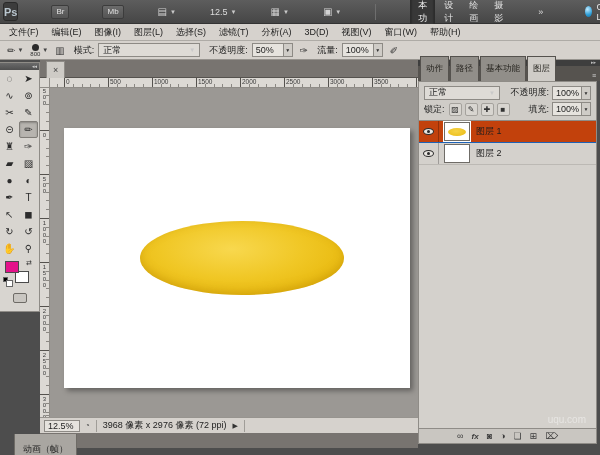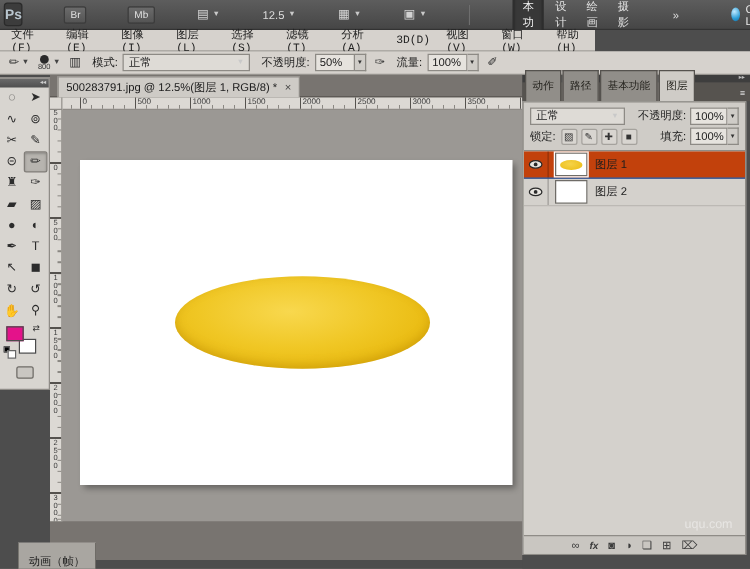--- a/index.html
+++ b/index.html
@@ -29,22 +29,22 @@
   .cs-ball { width:11px; height:11px; border-radius:50%;
              background:radial-gradient(circle at 35% 30%, #bfe9ff, #2e9fd8 60%, #1470a6); }
   .winbtns { margin-left:auto; margin-right:5px; display:flex; gap:1px; }
   .winbtn { width:22px; height:14px; background:linear-gradient(#8a8a8a,#5f5f5f); border:1px solid #3a3a3a;
             color:#f0f0f0; font-size:8px; display:flex; align-items:center; justify-content:center; }
   .winbtn.first { border-radius:3px 0 0 3px; }
   .winbtn.close { width:30px; border-radius:0 3px 3px 0;
                   background:linear-gradient(#e08b7f,#c04538); color:#fff; }
 
   
-  .menubar { position:absolute; left:0; top:24px; width:476px; height:17px; background:#d6d2cd;
-             border-bottom:1px solid #aeaba6; display:flex; align-items:center; gap:13px; padding-left:9px;font-family:Liberation Mono, monospace; }
+  .menubar { position:absolute; left:0; top:24px; width:600px; height:17px; background:#d6d2cd;
+             border-bottom:1px solid #aeaba6; display:flex; align-items:center; gap:13px; padding-left:9px; }
   .menu-item { color:#1d1d1d; }
 
   
   .optionsbar { position:absolute; left:0; top:41px; width:600px; height:19px; background:#d6d2cd;
                 border-bottom:1px solid #97948f; display:flex; align-items:center; }
   .opt-ic { font-size:10px; color:#333; margin-left:7px; display:flex; align-items:center; gap:2px; }
   .opt-ic .dd-caret { color:#444; }
   .opt-label { margin-left:9px; color:#1d1d1d; }
   .opt-select { margin-left:4px; width:102px; height:14px; background:#dedbd6; border:1px solid #8d8a85;
                 display:flex; align-items:center; justify-content:space-between; padding:0 4px; }
@@ -321,21 +321,20 @@
     <div class="sw-bg"></div>
     <div class="sw-fg" id="fg-swatch" style="background: rgb(228, 18, 138);"></div>
     <div class="sw-mini"></div>
   </div>
   <span class="qmask"></span>
 </div>
 
 <div class="docwin">
   <div class="tabbar">
     <div class="doctab">
-      <span>500283791.jpg @ 12.5%(图层 1, RGB/8) *</span>
       <span class="tab-close">×</span>
     </div>
   </div>
   <div class="rcorner"></div>
   <div class="hruler" id="hruler">
       <div class="hlabel" style="left: 16px;">0</div>
       <div class="hlabel" style="left: 60px;">500</div>
       <div class="hlabel" style="left: 104px;">1000</div>
       <div class="hlabel" style="left: 148px;">1500</div>
       <div class="hlabel" style="left: 192px;">2000</div>
@@ -349,20 +348,28 @@
       <div class="vlabel" style="top: 88px;">5<br>0<br>0</div>
       <div class="vlabel" style="top: 132px;">1<br>0<br>0<br>0</div>
       <div class="vlabel" style="top: 176px;">1<br>5<br>0<br>0</div>
       <div class="vlabel" style="top: 220px;">2<br>0<br>0<br>0</div>
       <div class="vlabel" style="top: 264px;">2<br>5<br>0<br>0</div>
       <div class="vlabel" style="top: 308px;">3<br>0<br>0<br>0</div>
     </div>
   <div class="pasteboard">
     <div class="canvas">
       <div class="ellipse"></div>
+    </div>
+  </div>
+  <div class="statusbar">
+    <div class="zoom-field">12.5%</div>
+    <span class="status-ic">◔</span>
+    <div class="doc-info">
+      <span>3968 像素 x 2976 像素 (72 ppi)</span>
+      <span class="info-arrow">▶</span>
     </div>
   </div>
 </div>
 
 <div class="anim-tab">动画（帧）</div>
 
 <div class="dock">
   <div class="dock-head">▸▸</div>
   <div class="dock-tabs" id="dock-tabs">
     <div class="dock-tab">动作</div>

